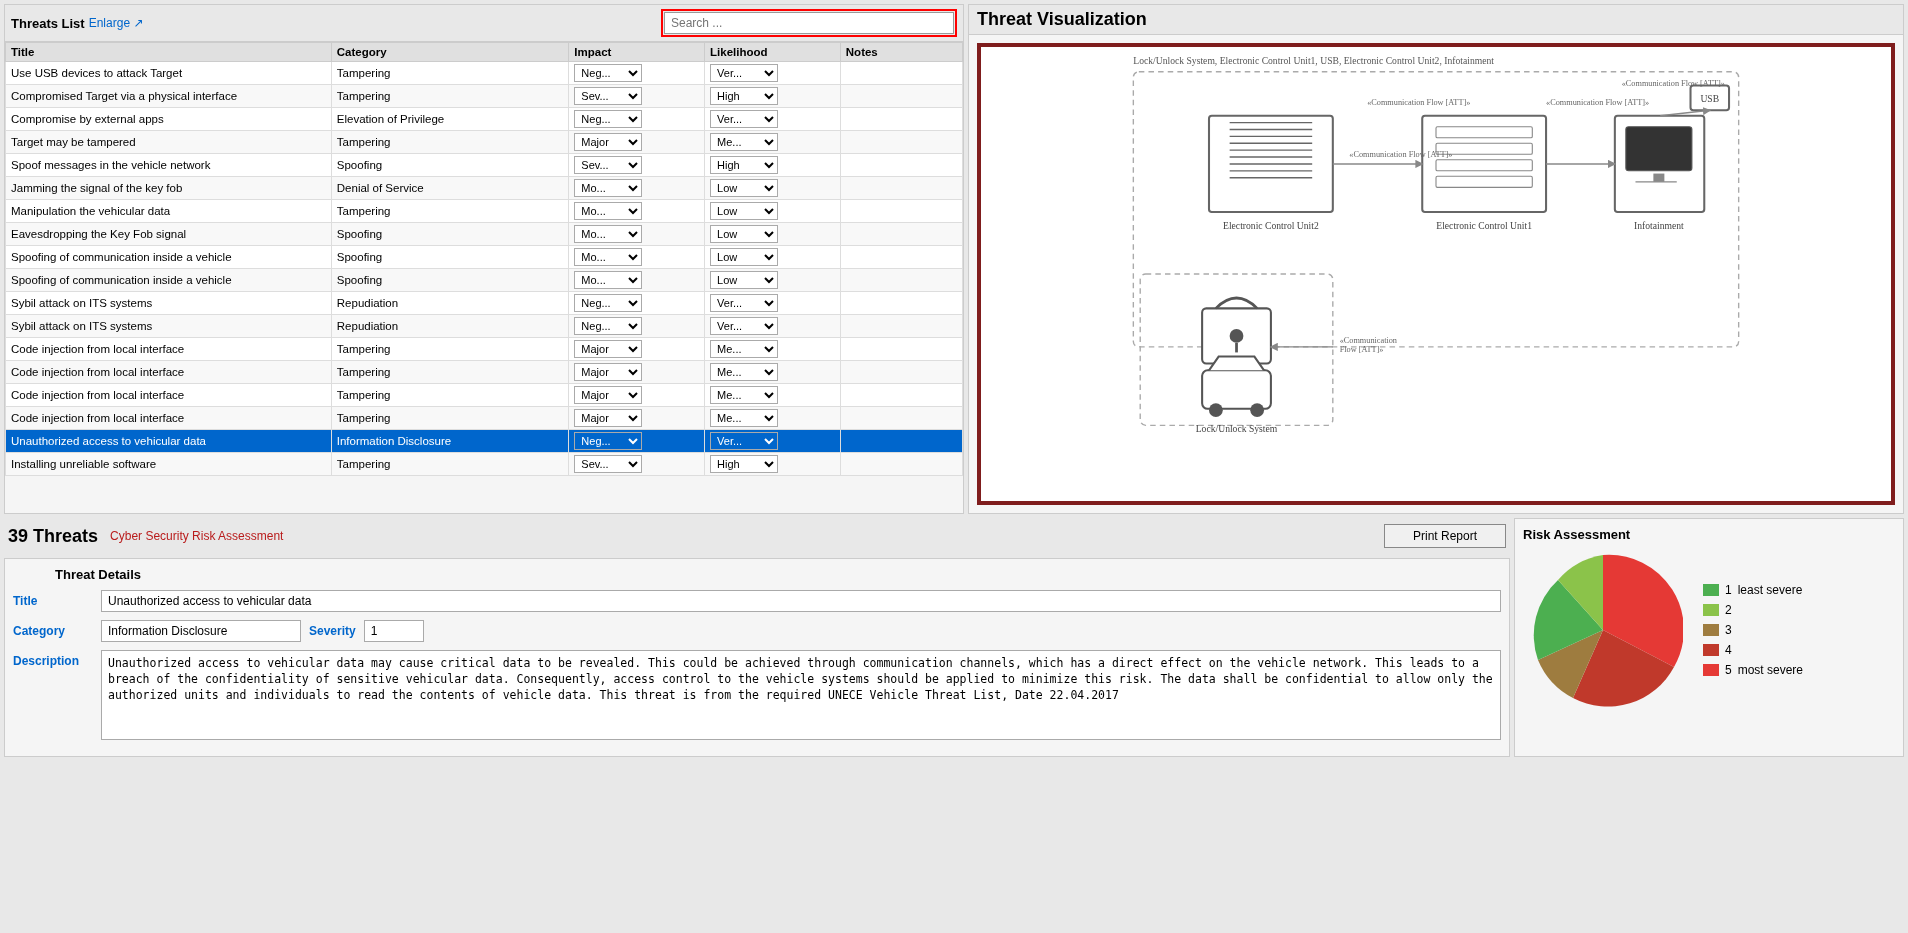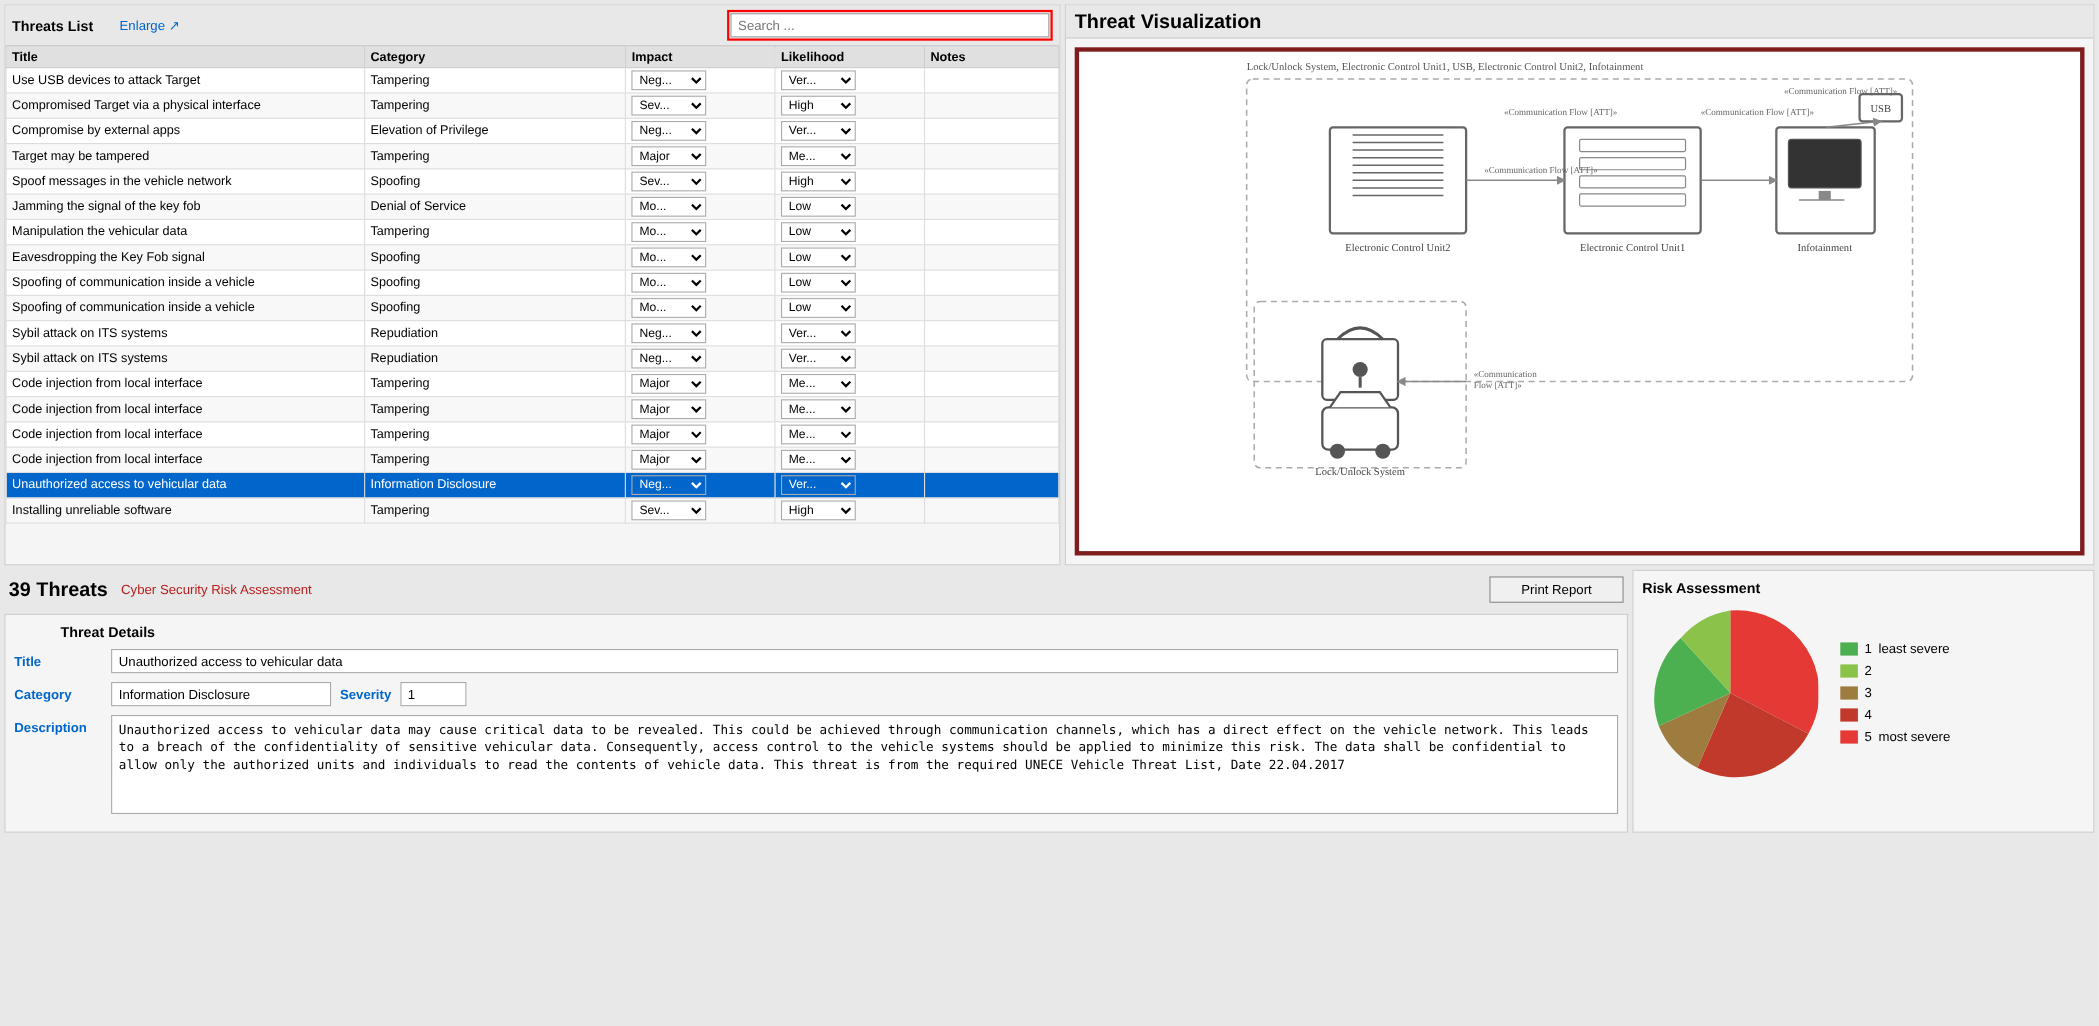--- a/index.html
+++ b/index.html
@@ -26,21 +26,21 @@
       width: 960px;
       background: #f5f5f5;
       border: 1px solid #ccc;
       display: flex;
       flex-direction: column;
     }
     .threats-list-header {
       display: flex;
       align-items: center;
       padding: 4px 6px;
-      gap: 24px;
+      gap: 4px;
       background: #e8e8e8;
       border-bottom: 1px solid #ccc;
     }
     .threats-list-title {
       font-weight: bold;
       font-size: 13px;
     }
     .enlarge-link {
       color: #0066cc;
       text-decoration: none;
@@ -230,21 +230,21 @@
       flex: 1;
       padding: 4px 6px;
       border: 1px solid #aaa;
       font-size: 11.5px;
       background: #fff;
       resize: none;
       height: 90px;
       line-height: 1.4;
     }
     .risk-panel {
-      width: 420px;
+      width: 390px;
       background: #f5f5f5;
       border: 1px solid #ccc;
       padding: 8px;
       display: flex;
       flex-direction: column;
     }
     .risk-title {
       font-weight: bold;
       font-size: 13px;
       margin-bottom: 8px;

